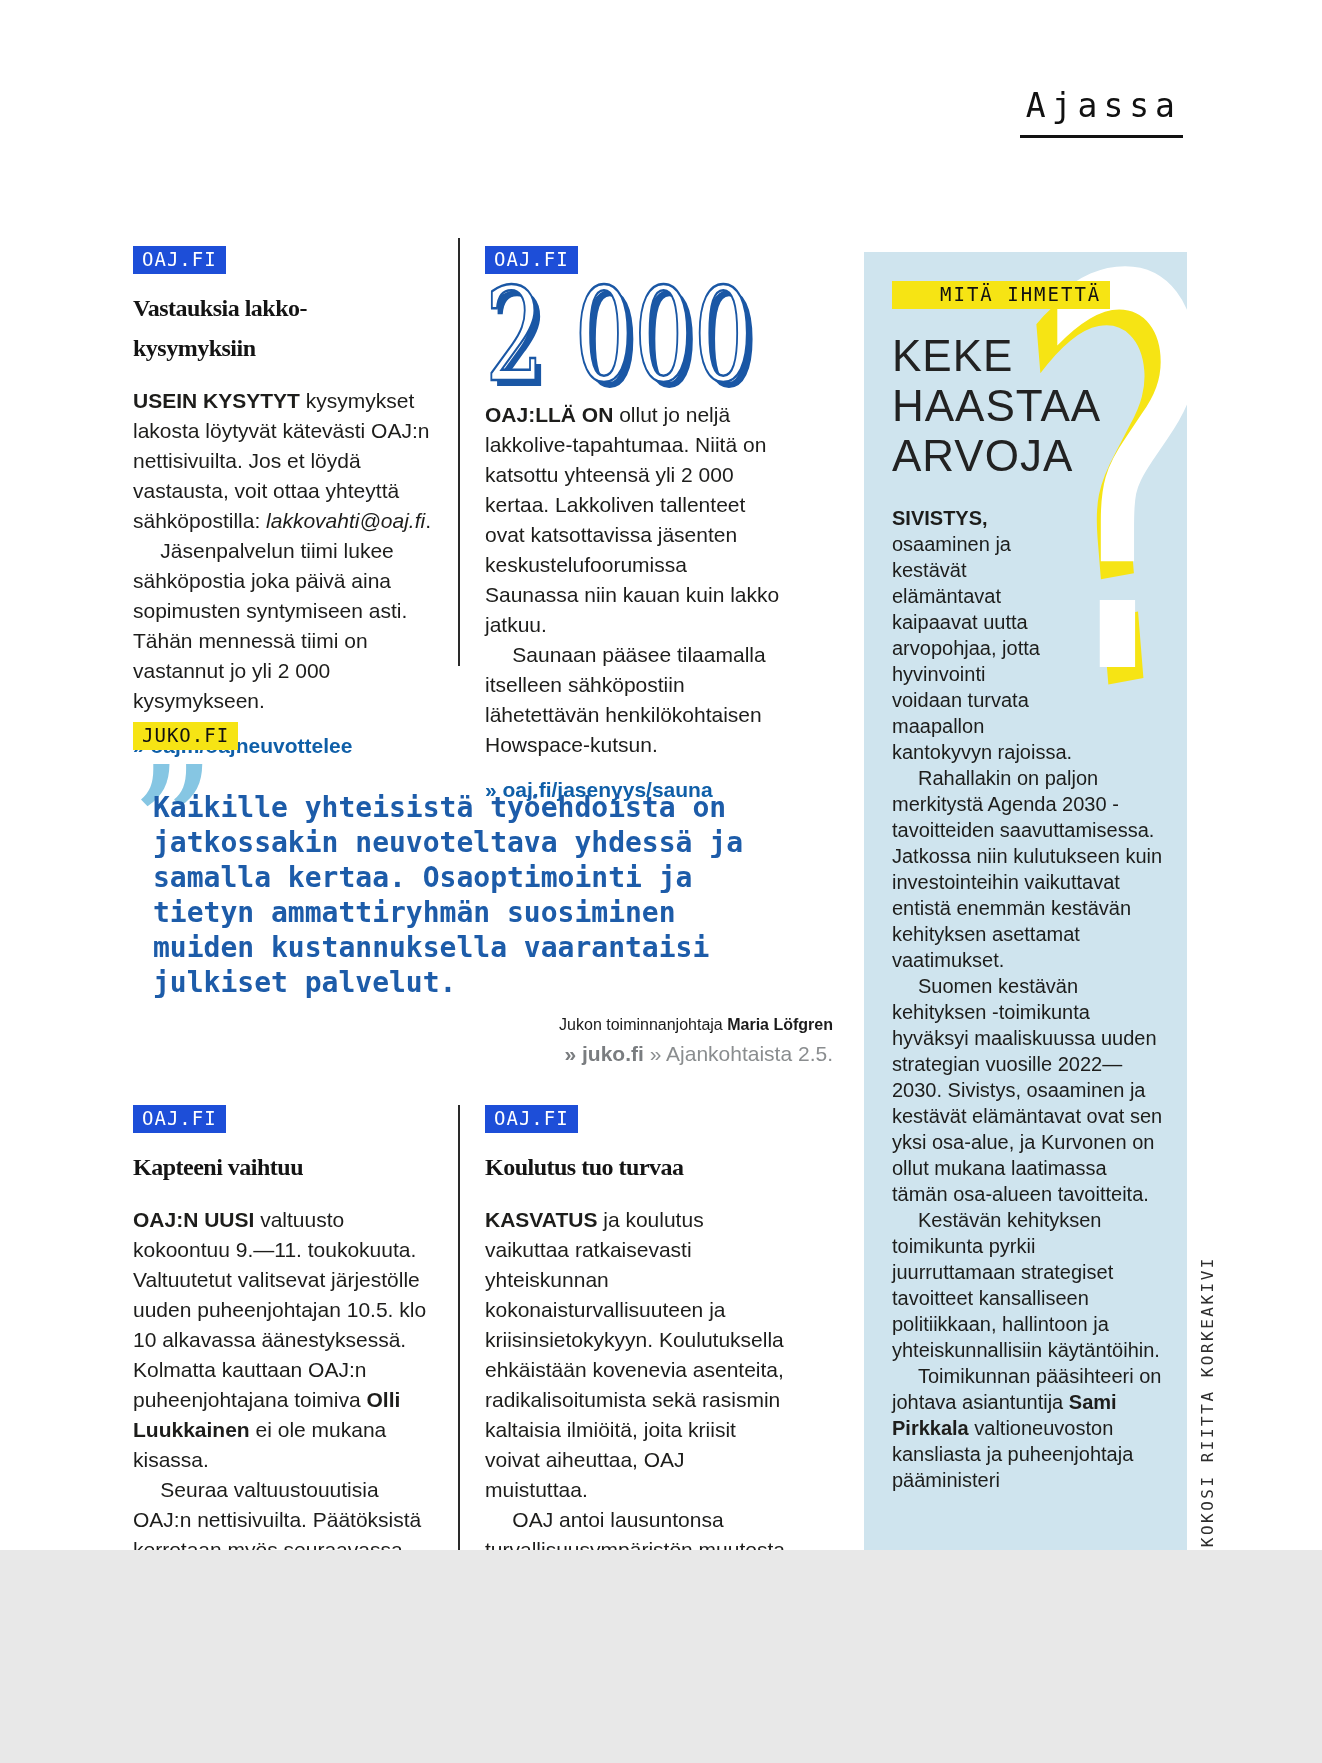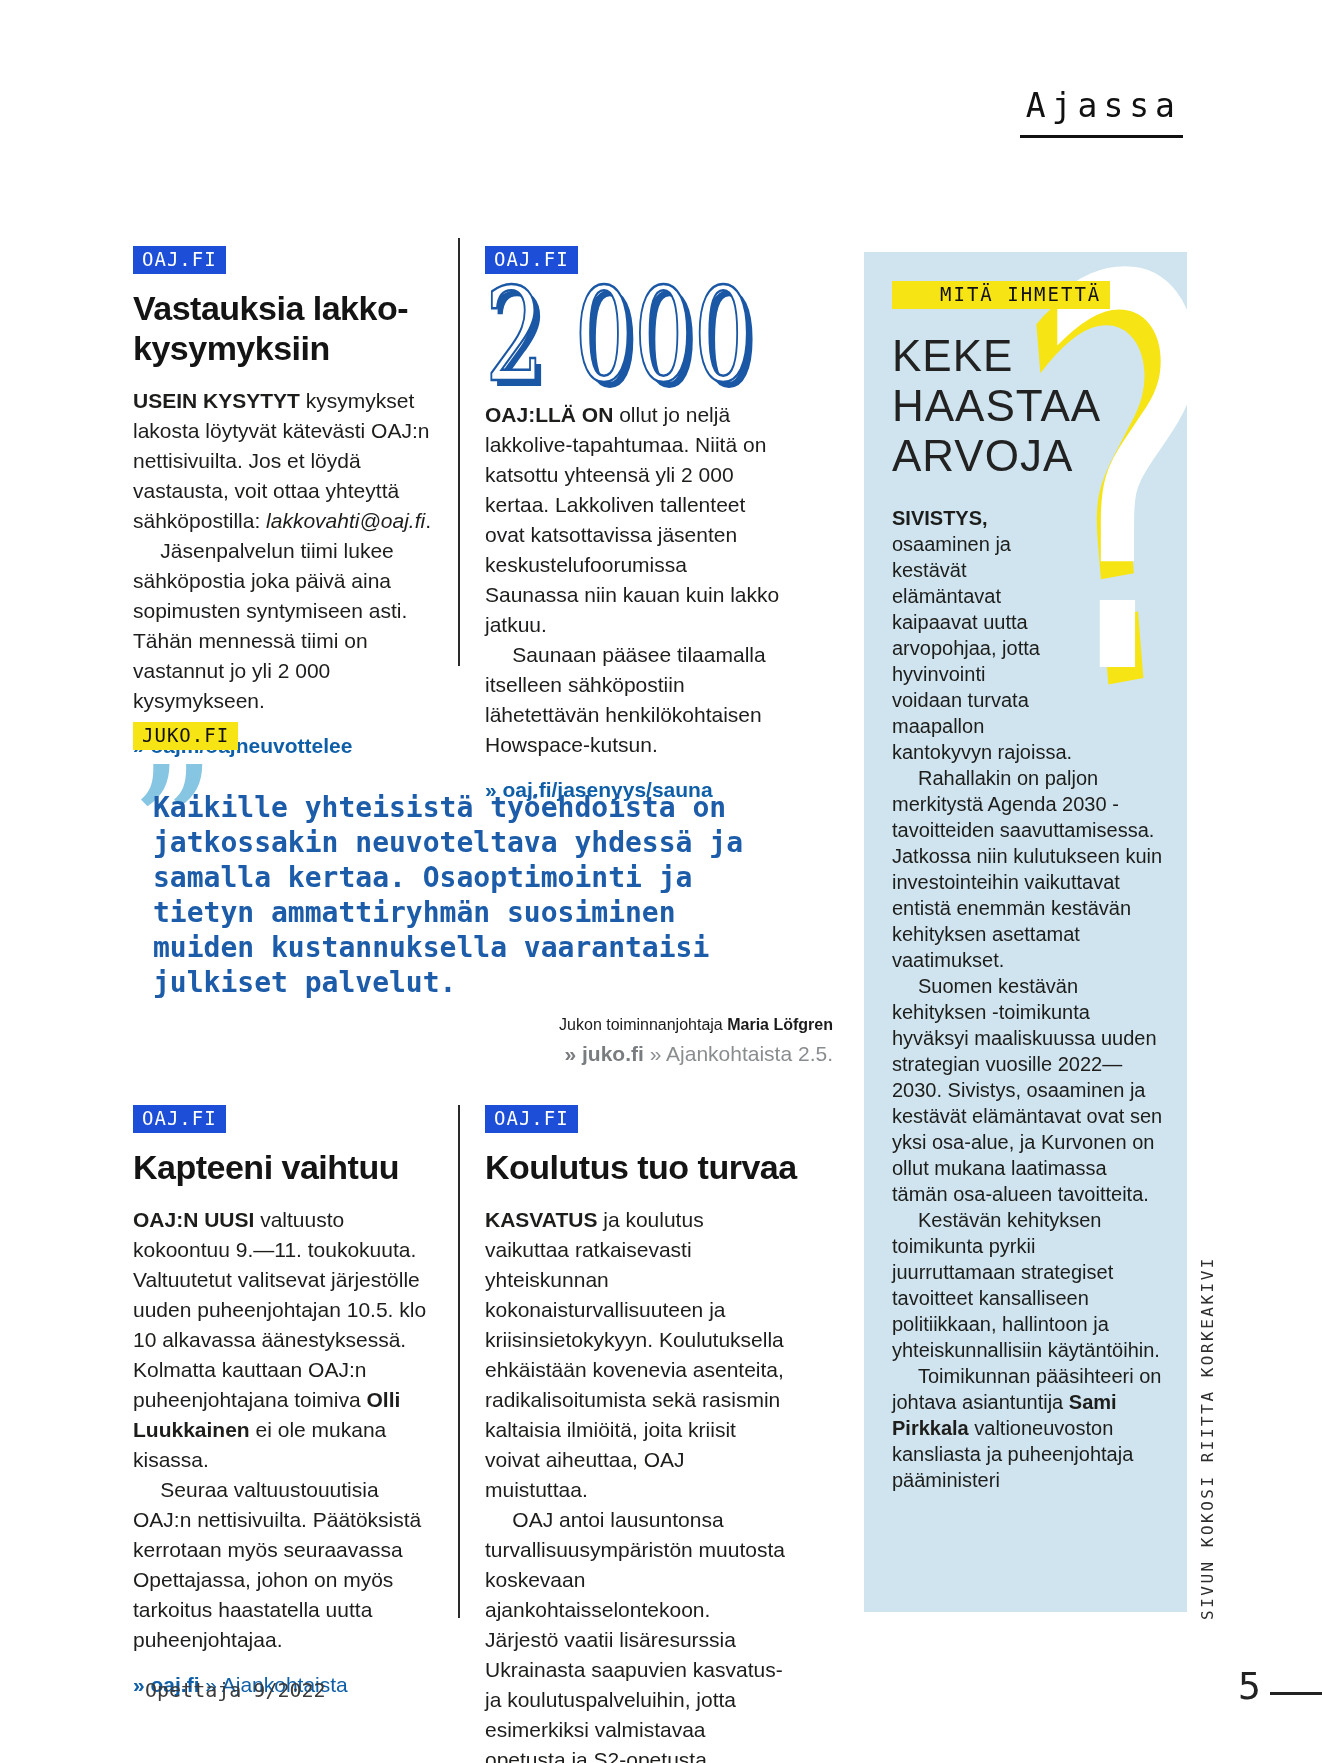--- a/index.html
+++ b/index.html
@@ -1,29 +1,29 @@
 <!DOCTYPE html>
 <html><head>
 <meta charset="utf-8">
 <style>
   html,body{margin:0;padding:0;background:#e8e8e8;}
-  .page{position:relative;width:1322px;height:1763px;background:#ffffff;overflow:hidden;
+  .page{position:relative;width:1322px;height:1550px;background:#ffffff;overflow:hidden;
         font-family:"Liberation Sans",sans-serif;color:#1d1d1b;margin:0 auto;}
   
   .masthead{position:absolute;top:86px;right:139px;font-family:"DejaVu Sans Mono",monospace;
             font-size:33px;letter-spacing:6px;color:#111;border-bottom:3px solid #111;
             padding:0 2px 10px 6px;}
   
   .tag{display:inline-block;font-family:"DejaVu Sans Mono",monospace;font-size:19px;
        padding:2px 9px 4px;letter-spacing:1px;}
   .tag-blue{background:#1d4ed8;color:#fff;}
   .tag-yellow{background:#f6e414;color:#111;}
   
   .col{position:absolute;}
-  .headline{font-family:Liberation Sans, sans-serif;font-weight:700;font-size:34px;line-height:40px;
+  .headline{font-family:Liberation Serif, serif;font-weight:700;font-size:24px;line-height:40px;
             color:#141414;margin:14px 0 18px;white-space:pre-line;letter-spacing:-0.5px;}
   .body{font-size:21px;line-height:30px;margin:0;color:#1d1d1b;}
   .indent{text-indent:1.3em;}
   .b{font-weight:700;}
   .i{font-style:italic;}
   .linkline{font-size:21px;line-height:27px;color:#0f5fa8;font-weight:400;margin:16px 0 0;cursor:pointer;}
   .linkline .b{font-weight:700;}
   
   .vrule{position:absolute;width:2px;background:#2a2a2a;}
   

